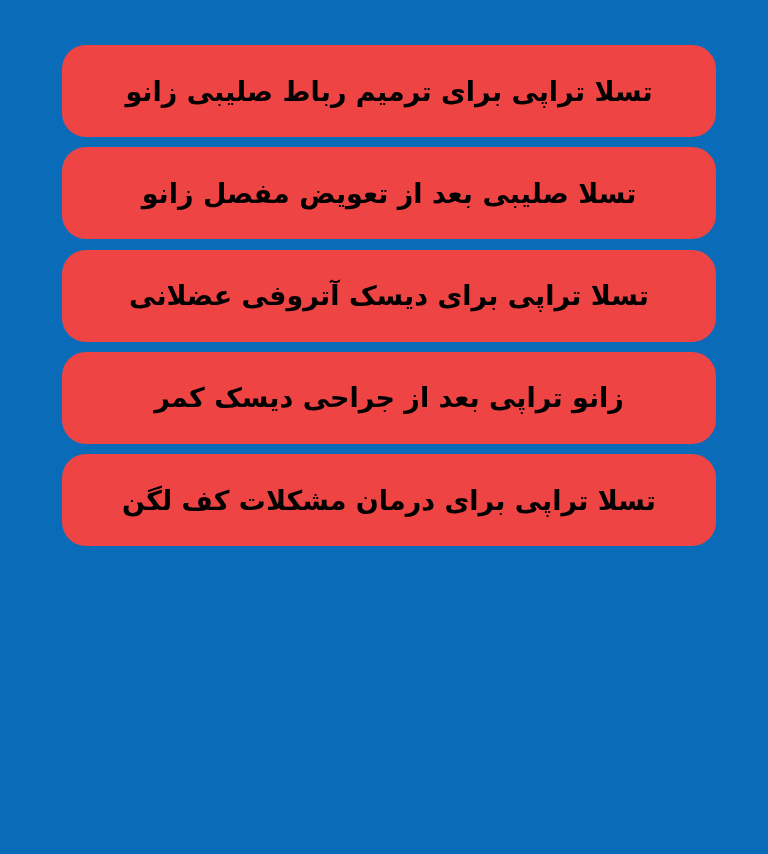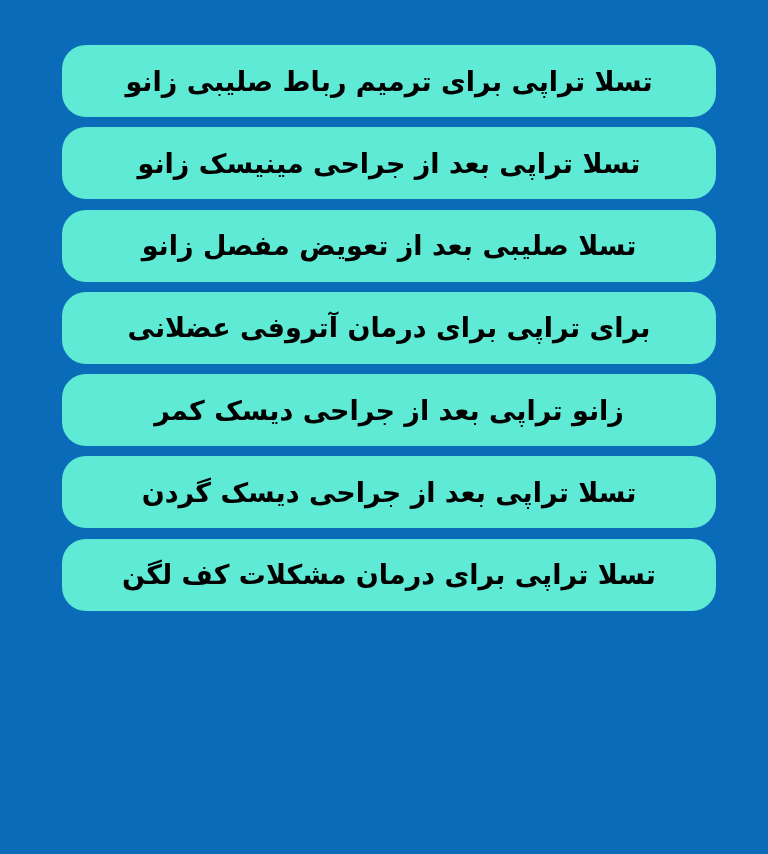--- a/index.html
+++ b/index.html
@@ -11,52 +11,46 @@
     font-family: "DejaVu Sans", sans-serif;
   }
   .list {
     position: absolute;
     left: 62px; top: 45px;
     width: 654px;
     display: flex; flex-direction: column;
     gap: 10.3px;
   }
   .item {
-    height: 72px;
-    background: #5eead4;
+    height: 92px;
+    background: #ef4444;
     border-radius: 24px;
     display: flex; align-items: center; justify-content: center;
     direction: rtl;
     cursor: pointer;
   }
   .item span {
     font-size: 27px;
     font-weight: bold;
     color: #000000;
     white-space: nowrap;
   }
 </style>
 </head>
 <body>
 
 <div class="list">
   <div class="item">
     <span>تسلا تراپی برای ترمیم رباط صلیبی زانو</span>
   </div>
   <div class="item">
-    <span>تسلا تراپی بعد از جراحی مینیسک زانو</span>
-  </div>
-  <div class="item">
     <span>تسلا صلیبی بعد از تعویض مفصل زانو</span>
   </div>
   <div class="item">
-    <span>برای تراپی برای درمان آتروفی عضلانی</span>
+    <span>تسلا تراپی برای دیسک آتروفی عضلانی</span>
   </div>
   <div class="item">
     <span>زانو تراپی بعد از جراحی دیسک کمر</span>
-  </div>
-  <div class="item">
-    <span>تسلا تراپی بعد از جراحی دیسک گردن</span>
   </div>
   <div class="item">
     <span>تسلا تراپی برای درمان مشکلات کف لگن</span>
   </div>
 </div>
 
 </body></html>

